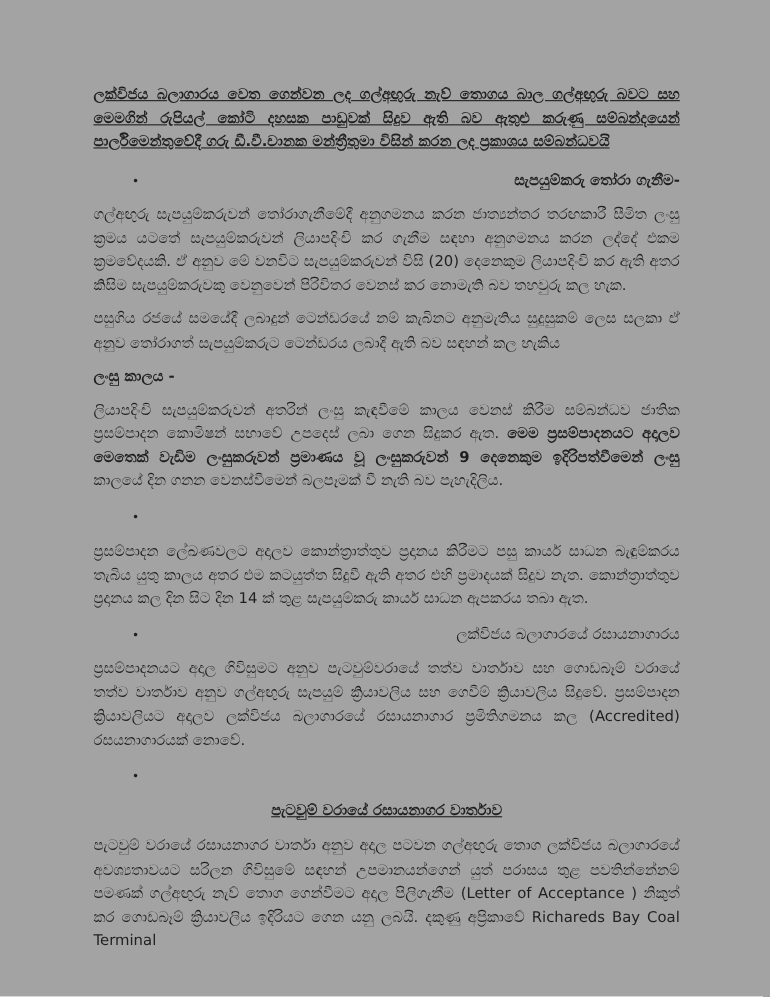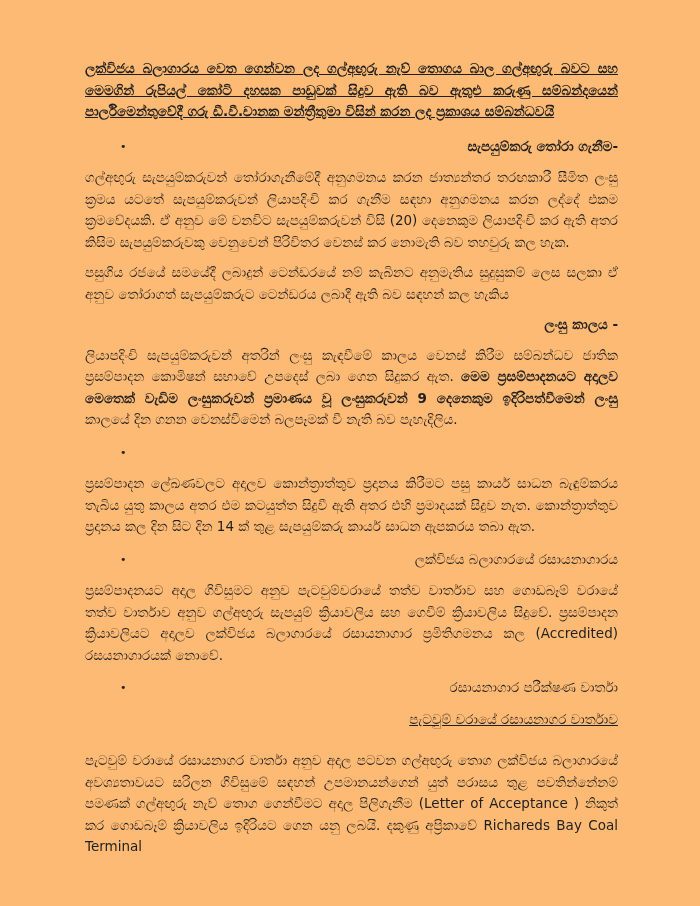--- a/index.html
+++ b/index.html
@@ -10,45 +10,45 @@
   body {
     width: 700px;
     height: 906px;
     font-family: "DejaVu Sans", sans-serif;
     color: #1f1f1f;
   }
   .page {
     box-sizing: border-box;
     width: 700px;
     height: 906px;
-    padding: 58px 82px 30px 85px;
+    padding: 76px 82px 30px 85px;
     overflow: hidden;
-    background: #fdba74;
+    background: #a3a3a3;
   }
   .para {
     margin: 0 0 9px 0;
     font-size: 13.5px;
     line-height: 21.5px;
     text-align: justify;
   }
   .doc-title {
     font-weight: 700;
     text-decoration: underline;
     margin-bottom: 13px;
   }
   .subhead {
     font-weight: 700;
-    text-align: right;
+    text-align: left;
     margin-bottom: 9px;
   }
   .subhead-underlined {
-    font-weight: 400;
+    font-weight: 700;
     text-decoration: underline;
-    text-align: right;
-    margin-bottom: 20px;
+    text-align: center;
+    margin-bottom: 11px;
   }
   .bullet-row {
     display: flex;
     align-items: flex-start;
     padding-left: 35px;
     margin: 2px 0 10px 0;
     font-size: 13.5px;
     line-height: 21.5px;
   }
   .bullet-glyph {
@@ -92,20 +92,19 @@
 
   <div class="bullet-row">
     <span class="bullet-glyph">•</span>
     <span class="bullet-text">ලක්විජය බලාගාරයේ රසායනාගාරය</span>
   </div>
 
   <p class="para mb11">ප්‍රසම්පාදනයට අදාල ගිවිසුමට අනුව පැටවුම්වරායේ තත්ව වාර්තාව සහ ගොඩබෑම් වරායේ තත්ව වාර්තාව අනුව ගල්අඟුරු සැපයුම් ක්‍රියාවලිය සහ ගෙවීම් ක්‍රියාවලිය සිදුවේ. ප්‍රසම්පාදන ක්‍රියාවලියට අදාලව ලක්විජය බලාගාරයේ රසායනාගාර ප්‍රමිතිගමනය කල (Accredited) රසයනාගාරයක් නොවේ.</p>
 
   <div class="bullet-row">
     <span class="bullet-glyph">•</span>
-    <span class="bullet-text">රසායනාගාර පරීක්ෂණ වාර්තා</span>
   </div>
 
   <p class="para subhead-underlined">පැටවුම් වරායේ රසායනාගර වාර්තාව</p>
 
   <p class="para">පැටවුම් වරායේ රසායනාගර වාර්තා අනුව අදාල පටවන ගල්අඟුරු තොග ලක්විජය බලාගාරයේ අවශ්‍යතාවයට සරිලන ගිවිසුමේ සඳහන් උපමානයන්ගෙන් යුත් පරාසය තුළ පවතින්නේනම් පමණක් ගල්අඟුරු නැව් තොග ගෙන්වීමට අදාල පිලිගැනීම (Letter of Acceptance ) නිකුත් කර ගොඩබෑම් ක්‍රියාවලිය ඉදිරියට ගෙන යනු ලබයි. දකුණු අප්‍රිකාවේ Richareds Bay Coal Terminal</p>
 
 </div>
 
 </body></html>

